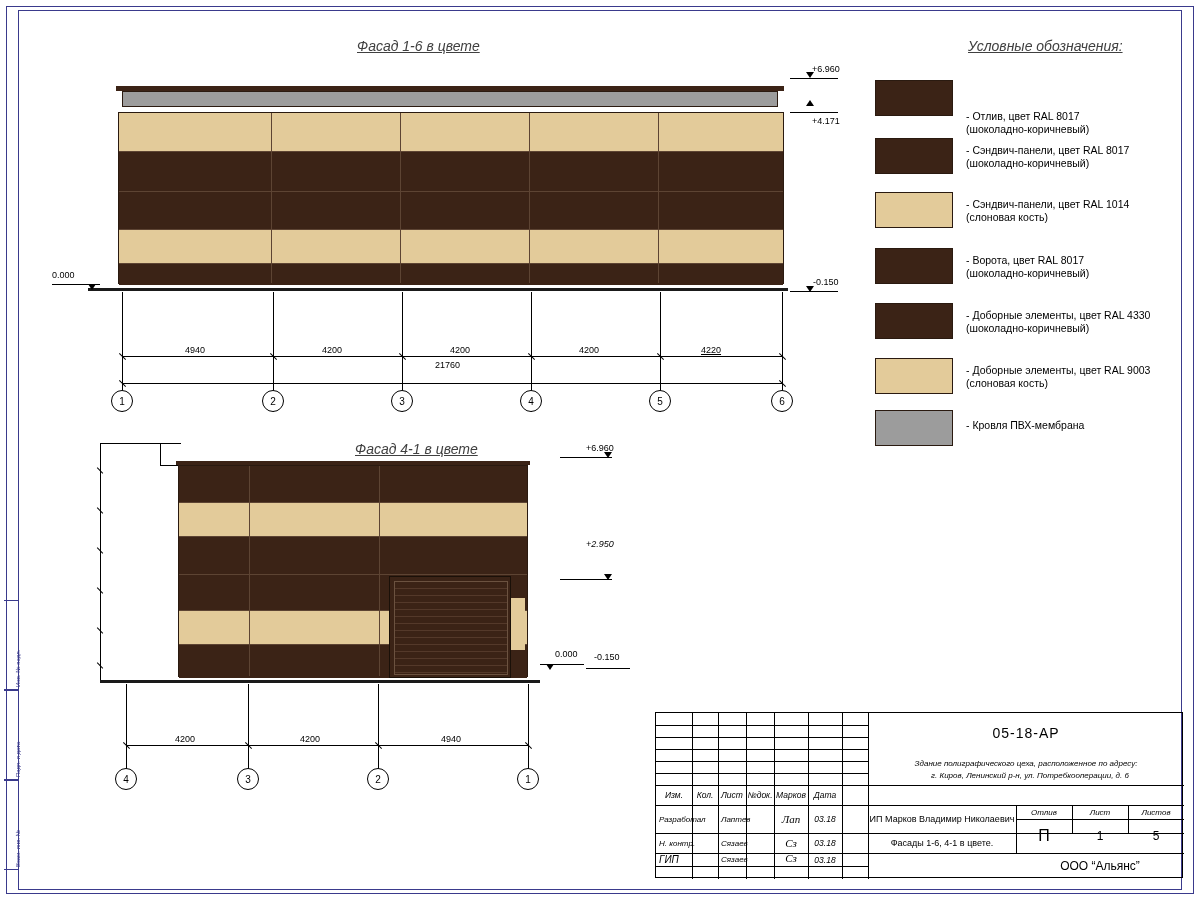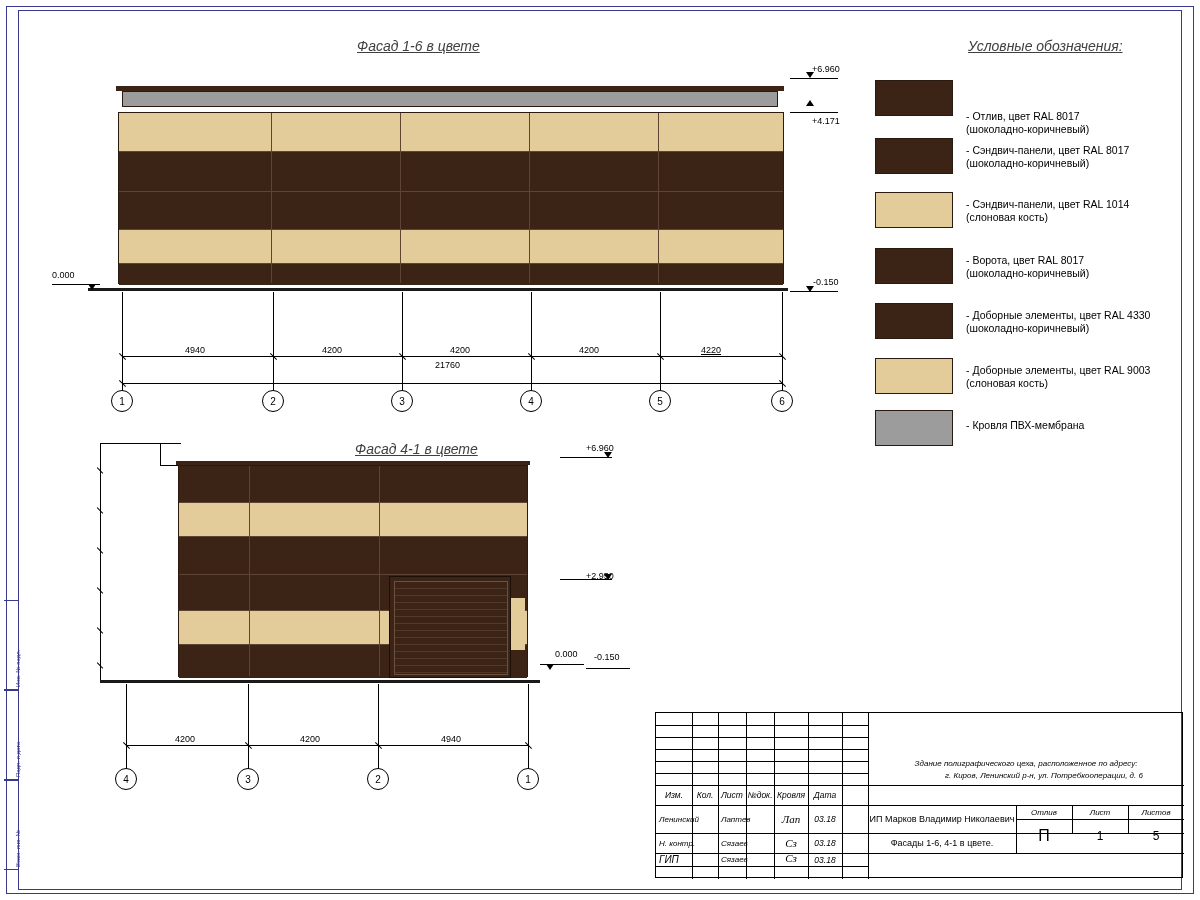--- a/index.html
+++ b/index.html
@@ -322,21 +322,21 @@
   <div class="abs" style="left:96px; top:510px; width:8px; height:1px; background:#000; transform:rotate(45deg);"></div>
   <div class="abs" style="left:96px; top:550px; width:8px; height:1px; background:#000; transform:rotate(45deg);"></div>
   <div class="abs" style="left:96px; top:590px; width:8px; height:1px; background:#000; transform:rotate(45deg);"></div>
   <div class="abs" style="left:96px; top:630px; width:8px; height:1px; background:#000; transform:rotate(45deg);"></div>
   <div class="abs" style="left:96px; top:665px; width:8px; height:1px; background:#000; transform:rotate(45deg);"></div>
 
   <div class="abs lvl-text" style="left:586px; top:443px;">+6.960</div>
   <div class="abs lvl-line" style="left:560px; top:457px; width:52px;"></div>
   <div class="abs lvl-arrow" style="left:604px; top:452px;"></div>
 
-  <div class="abs lvl-text" style="left:586px; top:571px;">+2.950</div>
+  <div class="abs lvl-text" style="left:586px; top:539px;font-style:italic;">+2.950</div>
   <div class="abs lvl-line" style="left:560px; top:579px; width:52px;"></div>
   <div class="abs lvl-arrow" style="left:604px; top:574px;"></div>
 
   <div class="abs lvl-text" style="left:555px; top:649px;">0.000</div>
   <div class="abs lvl-line" style="left:540px; top:664px; width:44px;"></div>
   <div class="abs lvl-arrow" style="left:546px; top:664px;"></div>
 
   <div class="abs lvl-text" style="left:594px; top:652px;">-0.150</div>
   <div class="abs lvl-line" style="left:586px; top:668px; width:44px;"></div>
 
@@ -379,32 +379,33 @@
     <div class="ln v" style="left:62px; top:0; height:166px;"></div>
     <div class="ln v" style="left:90px; top:0; height:166px;"></div>
     <div class="ln v" style="left:118px; top:0; height:166px;"></div>
     <div class="ln v" style="left:152px; top:0; height:166px;"></div>
     <div class="ln v" style="left:186px; top:0; height:166px;"></div>
     <div class="ln v" style="left:212px; top:0; height:166px;"></div>
     <div class="ln v" style="left:360px; top:92px; height:48px;"></div>
     <div class="ln v" style="left:416px; top:92px; height:28px;"></div>
     <div class="ln v" style="left:472px; top:92px; height:28px;"></div>
 
+    <div class="cell big-code" style="left:212px; top:0; width:316px; height:40px;">05-18-АР</div>
 
     <div class="cell ital" style="left:214px; top:44px; width:312px; height:12px; font-size:8px;">Здание полиграфического цеха, расположенное по адресу:</div>
-    <div class="cell ital" style="left:232px; top:56px; width:312px; height:12px; font-size:8px;">г. Киров,  Ленинский р-н, ул. Потребкооперации, д. 6</div>
+    <div class="cell ital" style="left:218px; top:56px; width:312px; height:12px; font-size:8px;">г. Киров,  Ленинский р-н, ул. Потребкооперации, д. 6</div>
 
     <div class="cell ital" style="left:0; top:72px; width:36px; height:20px;">Изм.</div>
     <div class="cell ital" style="left:36px; top:72px; width:26px; height:20px;">Кол.</div>
     <div class="cell ital" style="left:62px; top:72px; width:28px; height:20px;">Лист</div>
     <div class="cell ital" style="left:90px; top:72px; width:28px; height:20px;">№док.</div>
-    <div class="cell ital" style="left:118px; top:72px; width:34px; height:20px;">Кровля</div>
+    <div class="cell ital" style="left:118px; top:72px; width:34px; height:20px;">Марков</div>
     <div class="cell ital" style="left:152px; top:72px; width:34px; height:20px;">Дата</div>
 
-    <div class="cell left ital" style="left:0; top:92px; width:36px; height:28px; font-size:8px;">Ленинский</div>
+    <div class="cell left ital" style="left:0; top:92px; width:36px; height:28px; font-size:8px;">Разработал</div>
     <div class="cell left ital" style="left:62px; top:92px; width:56px; height:28px; font-size:8px;">Лаптев</div>
     <div class="cell sig" style="left:118px; top:92px; width:34px; height:28px;">Лап</div>
     <div class="cell ital" style="left:152px; top:92px; width:34px; height:28px;">03.18</div>
 
     <div class="cell left ital" style="left:0; top:120px; width:36px; height:20px; font-size:8px;">Н. контр.</div>
     <div class="cell left ital" style="left:62px; top:120px; width:56px; height:20px; font-size:8px;">Сязаев</div>
     <div class="cell sig" style="left:118px; top:120px; width:34px; height:20px;">Сз</div>
     <div class="cell ital" style="left:152px; top:120px; width:34px; height:20px;">03.18</div>
 
     <div class="cell left ital" style="left:0; top:140px; width:36px; height:13px; font-size:10px;">ГИП</div>
@@ -417,15 +418,16 @@
     <div class="cell" style="left:212px; top:120px; width:148px; height:20px; font-size:9px;">Фасады 1-6, 4-1 в цвете.</div>
 
     <div class="cell ital" style="left:360px; top:92px; width:56px; height:14px; font-size:8px;">Отлив</div>
     <div class="cell ital" style="left:416px; top:92px; width:56px; height:14px; font-size:8px;">Лист</div>
     <div class="cell ital" style="left:472px; top:92px; width:56px; height:14px; font-size:8px;">Листов</div>
 
     <div class="cell stadia-letter" style="left:360px; top:106px; width:56px; height:34px;">П</div>
     <div class="cell" style="left:416px; top:106px; width:56px; height:34px; font-size:12px;">1</div>
     <div class="cell" style="left:472px; top:106px; width:56px; height:34px; font-size:12px;">5</div>
 
+    <div class="cell" style="left:360px; top:140px; width:168px; height:26px; font-size:12px;">ООО “Альянс”</div>
   </div>
 
 </div>
 
 </body></html>

